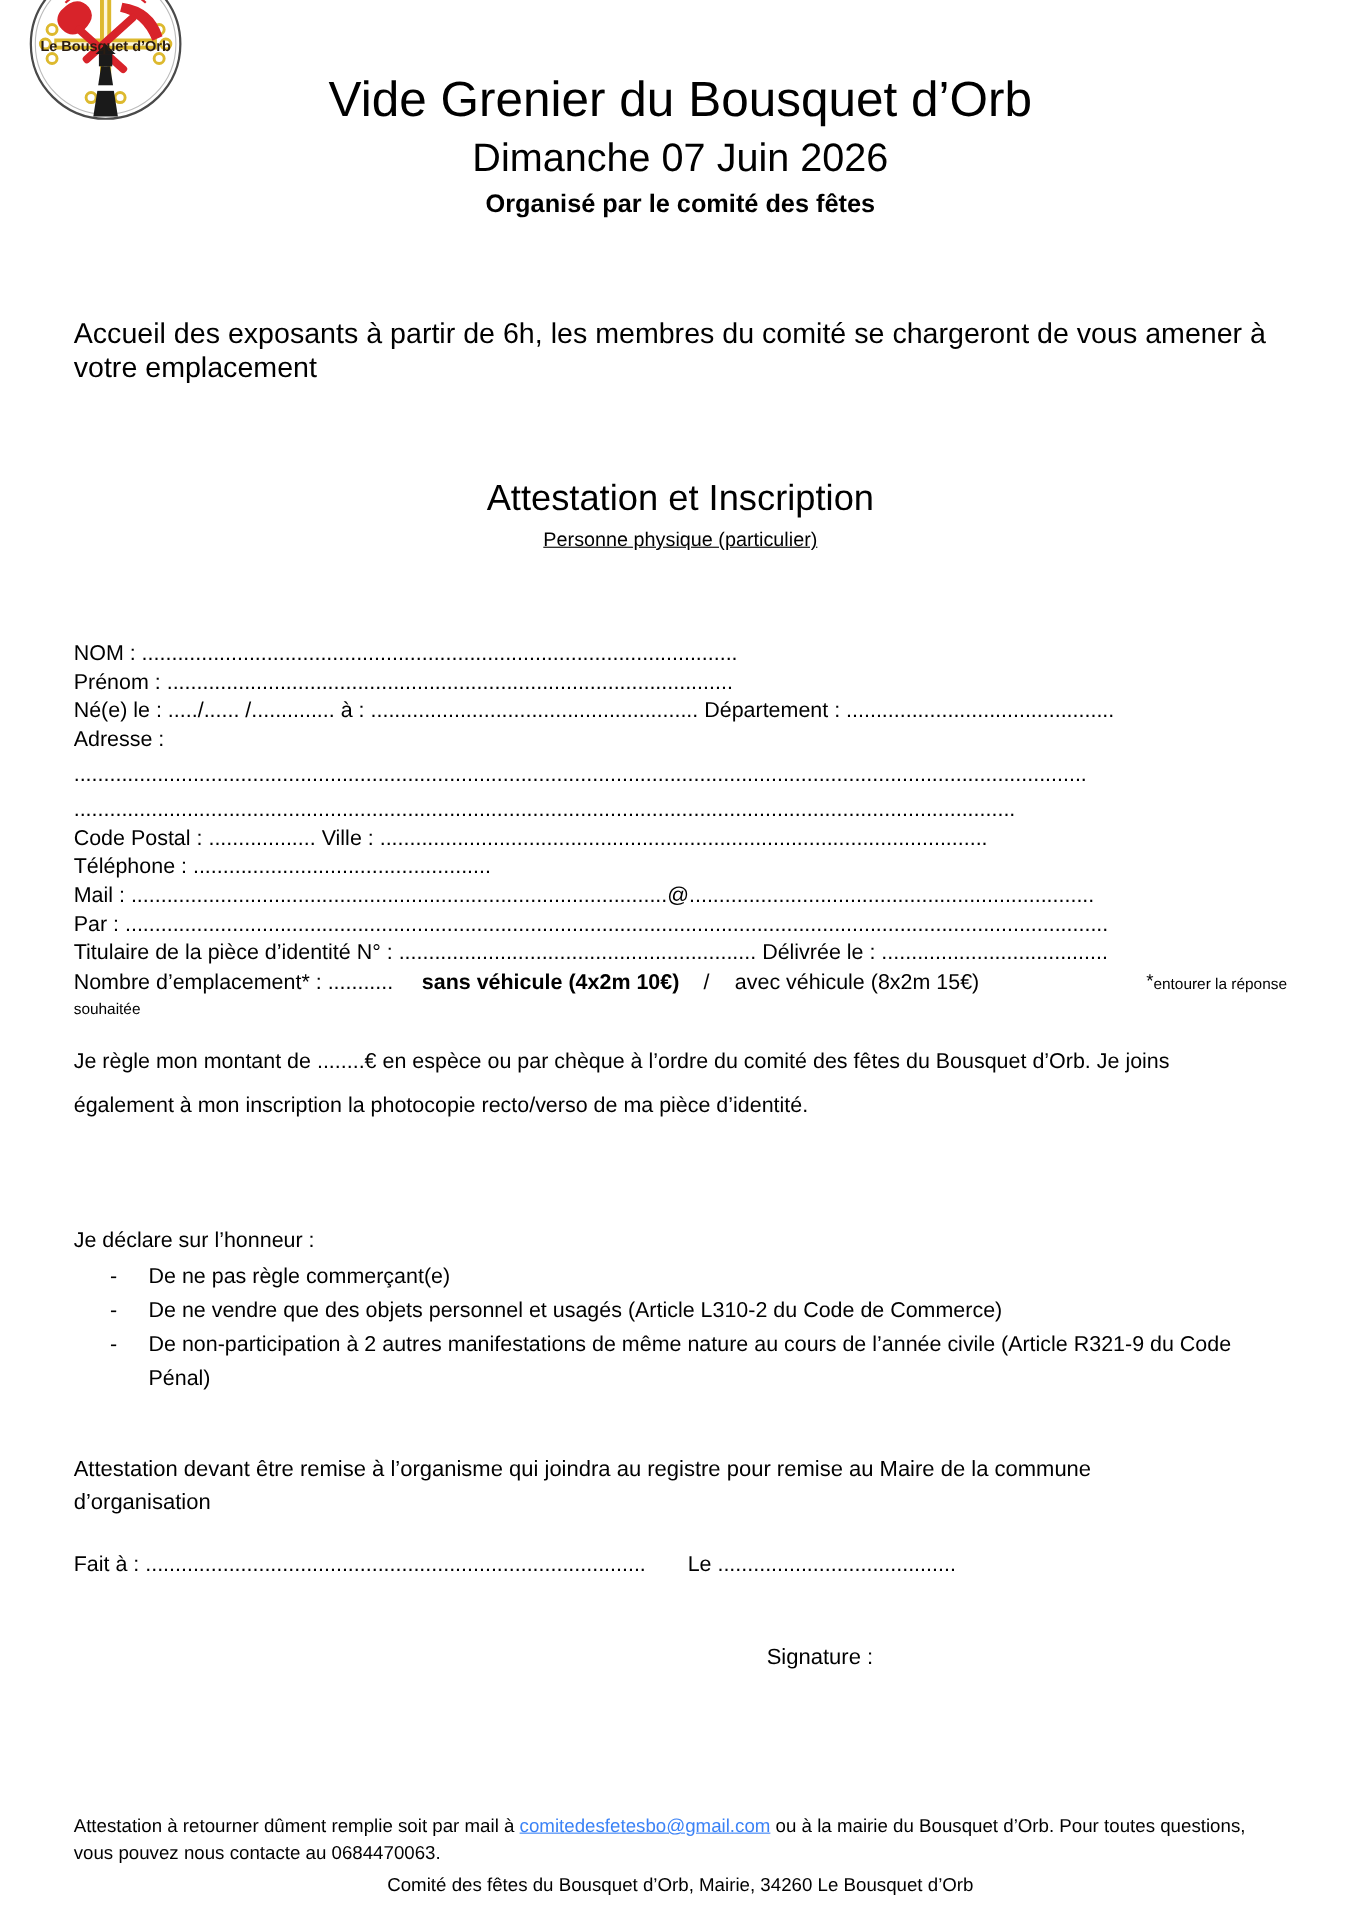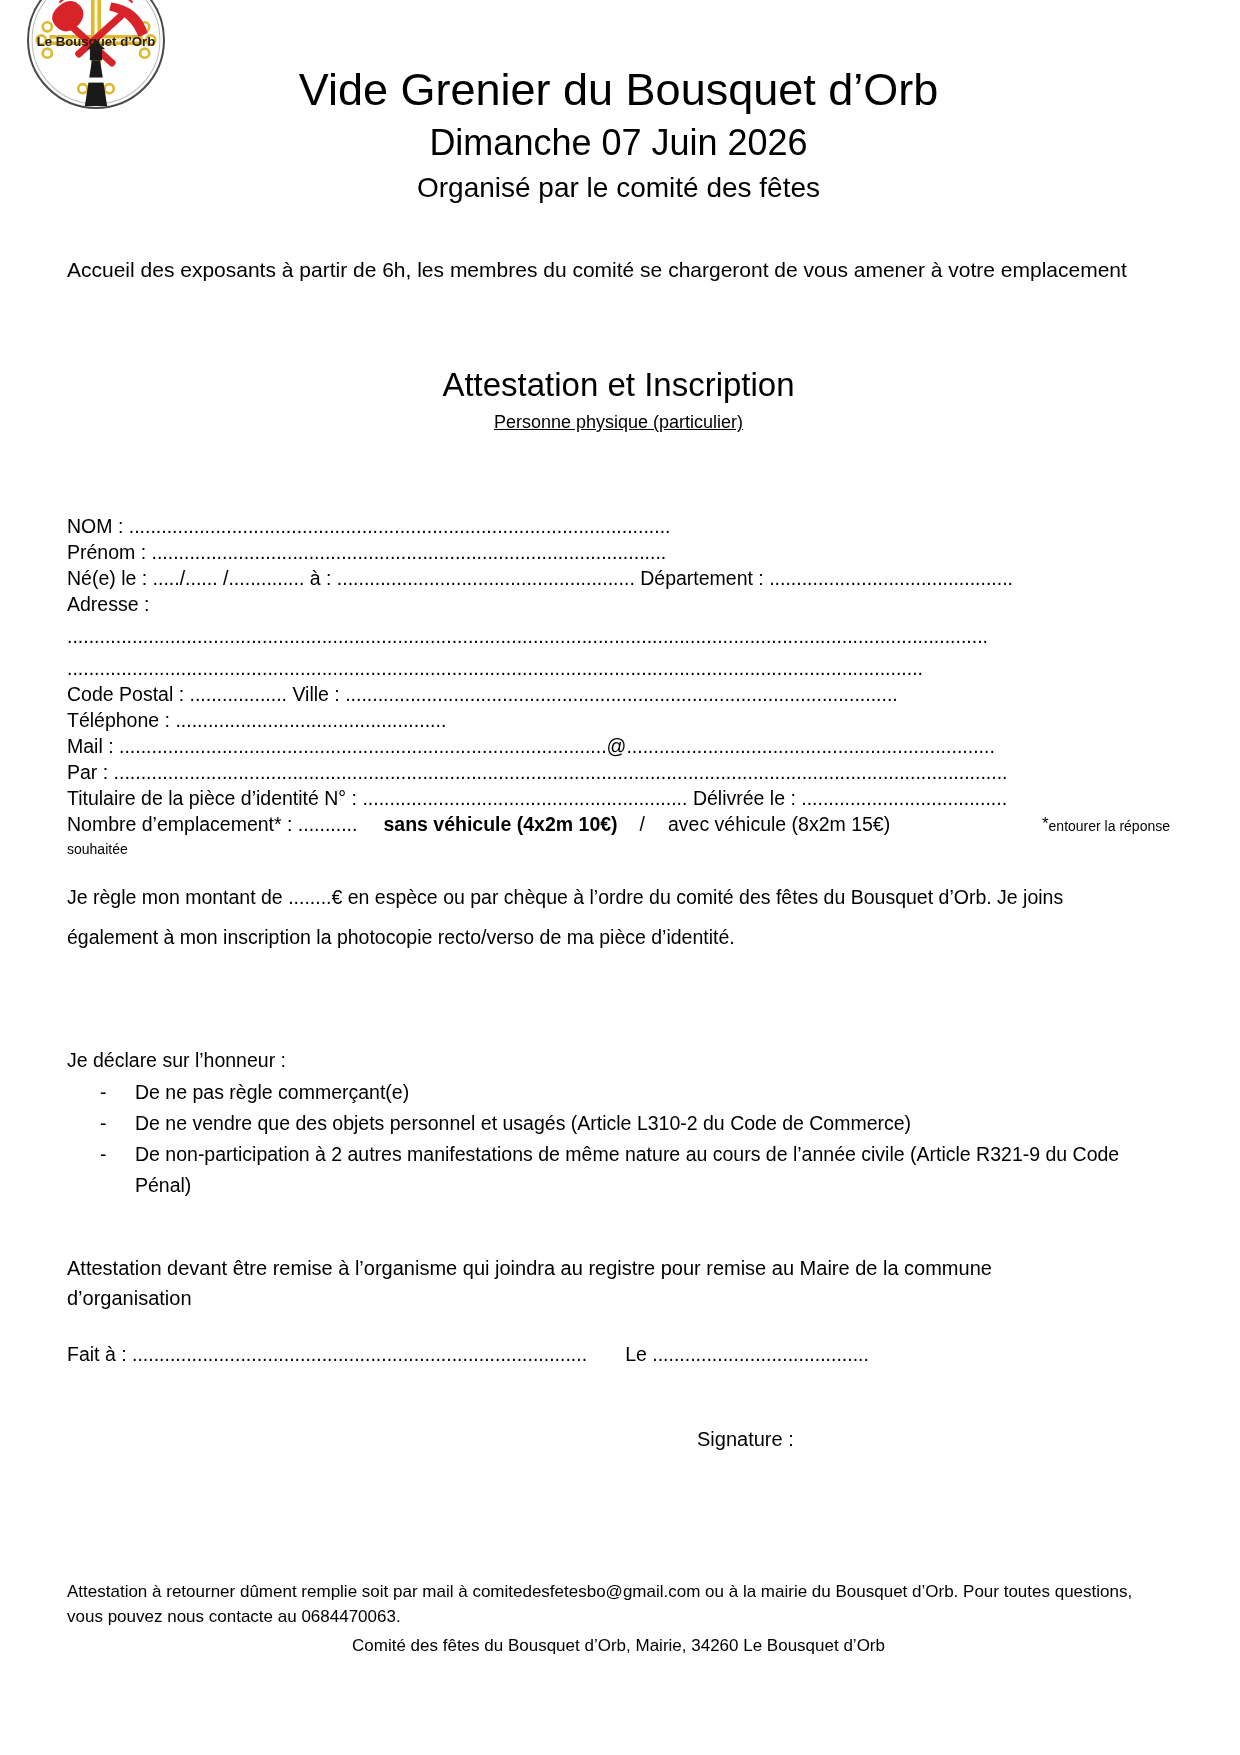--- a/index.html
+++ b/index.html
@@ -15,24 +15,24 @@
     padding: 0 70px 0 67px;
     overflow: hidden;
   }
 
   
   .header { position: relative; padding-top: 64px; text-align: center; }
   .logo-wrap { position: absolute; left: -42px; top: -31px; width: 142px; height: 142px; }
   
   .page-title { margin: 0; font-size: 45px; font-weight: 400; letter-spacing: 0px; }
   .event-date { margin: 6px 0 0 0; font-size: 36px; font-weight: 400; }
-  .organizer  { margin: 8px 0 16px 0; font-size: 28px; font-weight: 400; }
+  .organizer  { margin: 8px 0 16px 0; font-size: 23px; font-weight: 700; }
 
   
-  .intro { margin: 54px 0 0 0; font-size: 21px; }
+  .intro { margin: 89px 0 0 0; font-size: 26px; }
 
   
   .section-head { margin-top: 84px; text-align: center; }
   .section-title { margin: 0; font-size: 33px; font-weight: 400; }
   .section-subtitle { margin: 8px 0 0 0; font-size: 18px; text-decoration: underline; }
 
   
   .form { margin-top: 80px; font-size: 19.5px; line-height: 26px; }
   .line { white-space: nowrap; overflow: hidden; }
   .addr-line { margin-top: 6px; }
@@ -56,21 +56,21 @@
 
   .attestation-note { margin: 52px 0 0 0; font-size: 20px; line-height: 30px; max-width: 1000px; }
 
   .fait-line { display: flex; margin-top: 30px; font-size: 19.5px; white-space: nowrap; overflow: hidden; }
   .fait-line .le-part { margin-left: 38px; }
 
   .signature { margin: 62px 0 0 630px; font-size: 20px; }
 
   
   .footer { margin-top: 128px; font-size: 17px; line-height: 25px; }
-  .footer a { color: #000000; cursor: pointer; }
+  .footer a { color: #3b82f6; text-decoration: underline; cursor: pointer; }
   .footer-address { text-align: center; margin-top: 4px; }
 </style>
 </head>
 <body>
 
 <div class="page">
 
   <div class="header">
     <div class="logo-wrap">
       <svg viewBox="0 0 140 140" width="142" height="142">

